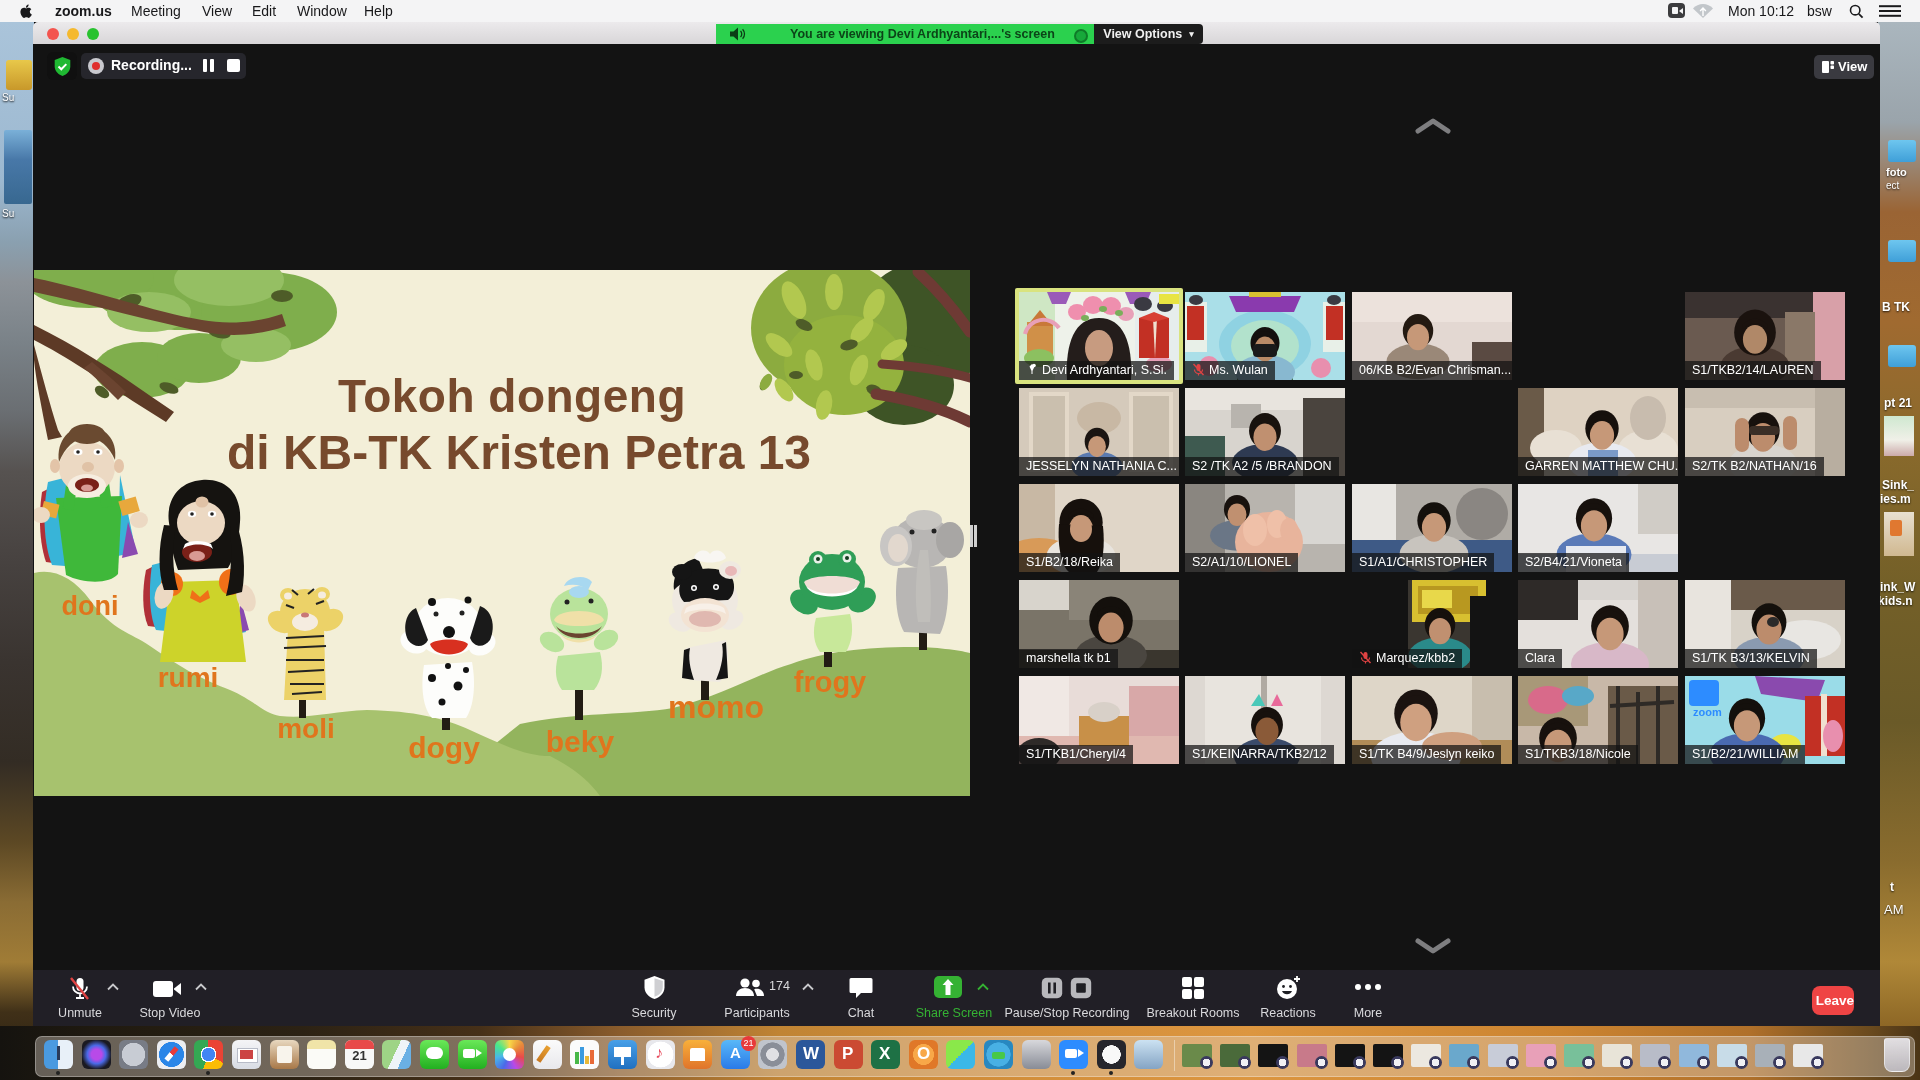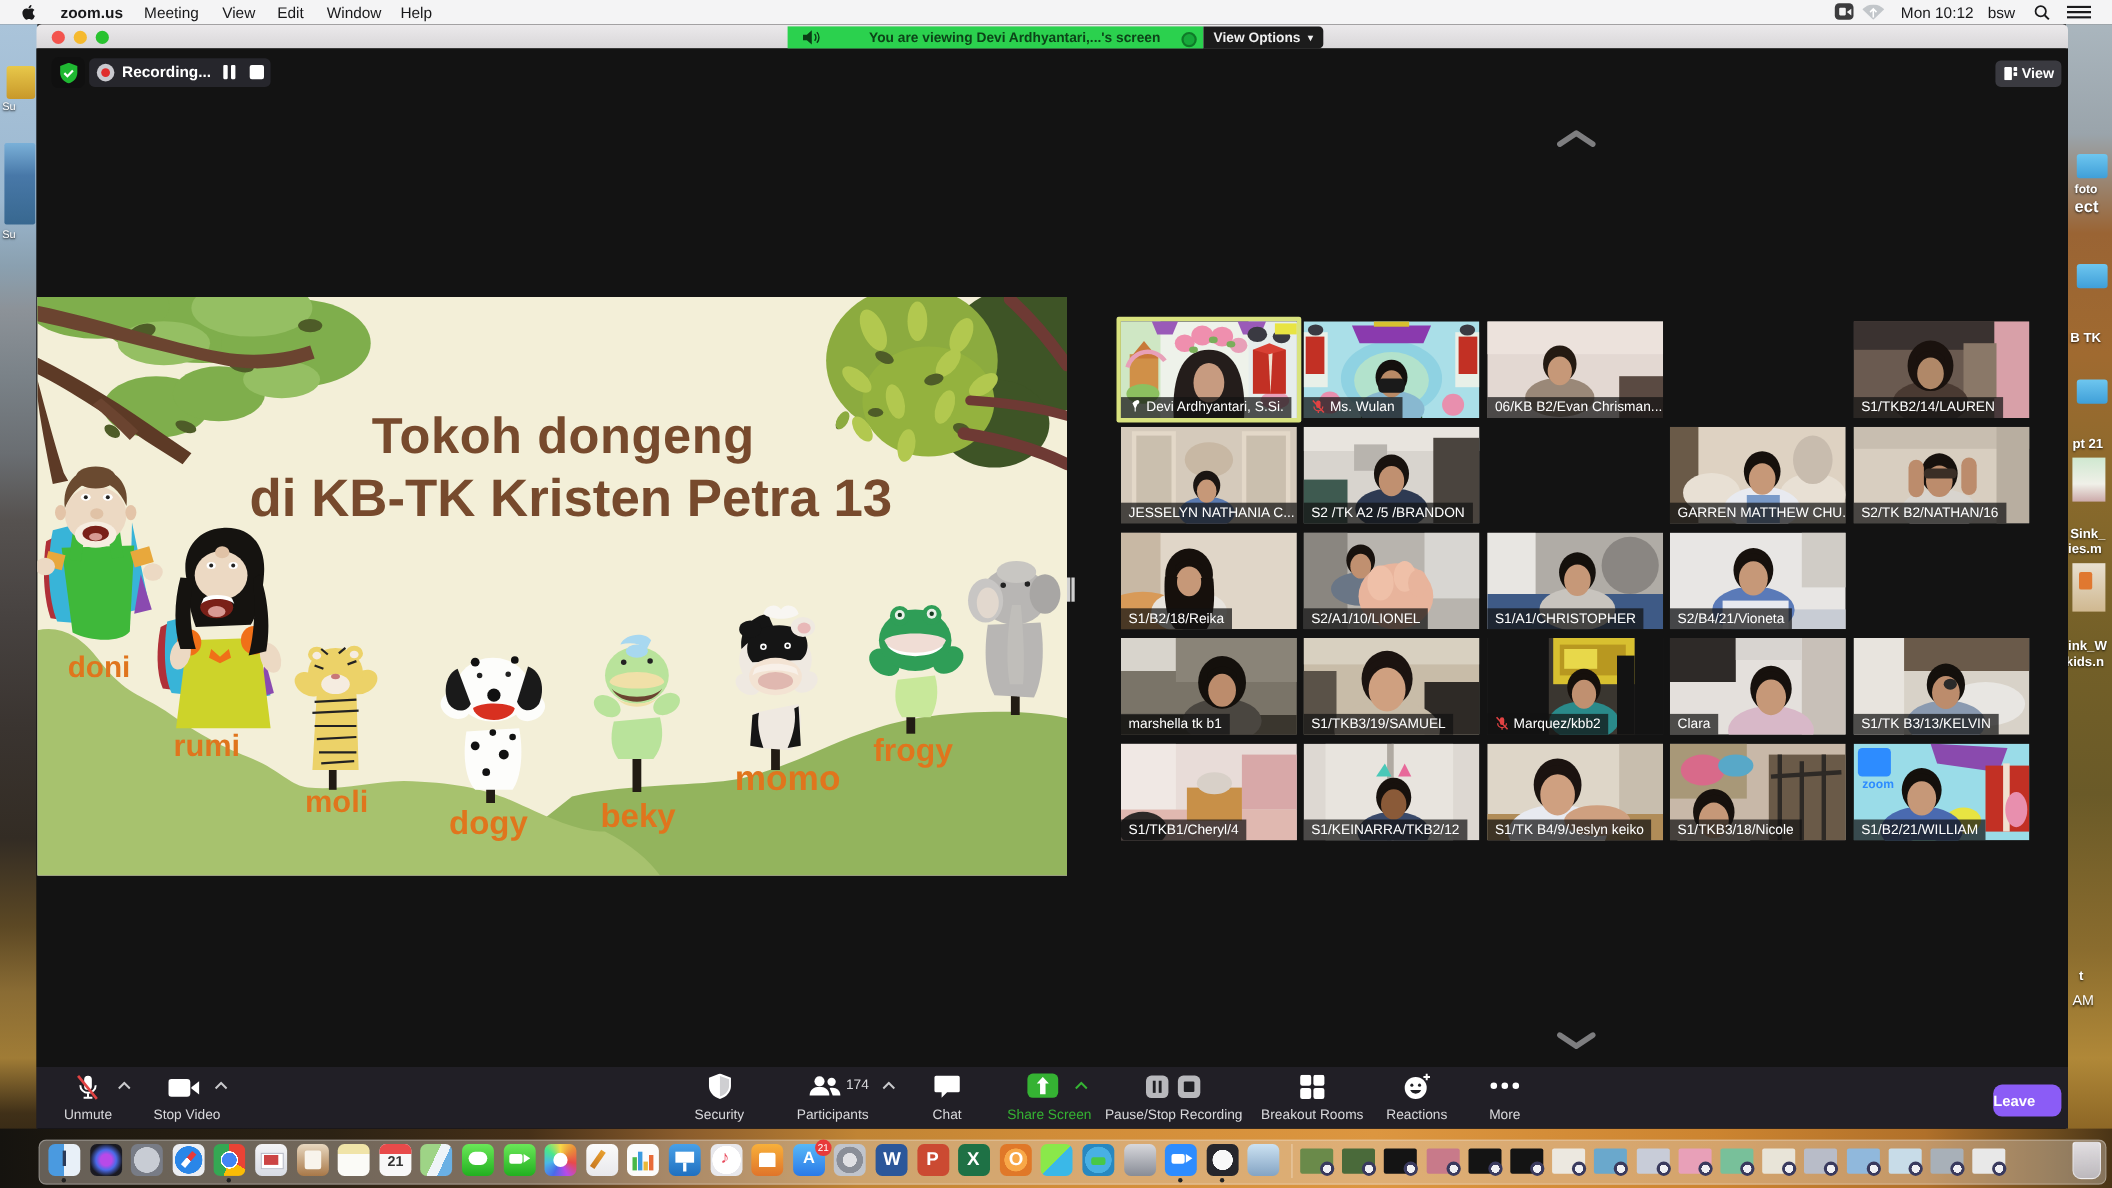--- a/index.html
+++ b/index.html
@@ -503,30 +503,20 @@
       <div class="vcell" style="left:986px;top:536px"><svg width="160" height="88" viewBox="0 0 160 88">
           <rect x="0" y="0" width="160" height="88" fill="#7a7468"></rect>
           <rect x="0" y="0" width="50" height="30" fill="#d8d4cc"></rect>
           <rect x="50" y="0" width="110" height="40" fill="#8a8478"></rect>
           <rect x="0" y="70" width="160" height="18" fill="#3a362e"></rect>
           <ellipse cx="92" cy="75.2" rx="36.0" ry="20.4" fill="#4a4640"></ellipse>
           <ellipse cx="92" cy="40.4" rx="21.75" ry="24.0" fill="#14100c"></ellipse>
           <ellipse cx="92" cy="47.6" rx="12.6" ry="15.0" fill="#bc8c6c"></ellipse>
           <path d="M78.8,36.8 Q92,24.8 105.2,36.8 L105.2,32.0 Q92,20.0 78.8,32.0 Z" fill="#14100c"></path>
         </svg><div class="vname">marshella tk b1</div></div>
-      <div class="vcell" style="left:1152px;top:536px"><svg width="160" height="88" viewBox="0 0 160 88">
-          <rect x="0" y="0" width="160" height="88" fill="#c8bca8"></rect>
-          <rect x="0" y="0" width="160" height="24" fill="#d8d0c0"></rect>
-          <rect x="110" y="40" width="50" height="48" fill="#2e2a26"></rect>
-          <rect x="0" y="30" width="30" height="58" fill="#5a5248"></rect>
-          <ellipse cx="76" cy="83.6" rx="48.0" ry="27.200000000000003" fill="#c8bca8"></ellipse>
-          <ellipse cx="76" cy="37.2" rx="23.200000000000003" ry="25.6" fill="#1b1310"></ellipse>
-          <ellipse cx="76" cy="46.8" rx="16.8" ry="20.0" fill="#cfa080"></ellipse>
-          <path d="M58.4,32.4 Q76,16.4 93.6,32.4 L93.6,26.0 Q76,10.0 58.4,26.0 Z" fill="#1b1310"></path>
-        </svg><div class="vname">S1/TKB3/19/SAMUEL</div></div>
       <div class="vcell" style="left:1319px;top:536px"><svg width="160" height="88" viewBox="0 0 160 88">
           <rect x="0" y="0" width="160" height="88" fill="#131313"></rect>
           <rect x="56" y="0" width="78" height="88" fill="#3a3630"></rect>
           <rect x="60" y="0" width="74" height="42" fill="#d8c030"></rect>
           <rect x="66" y="6" width="60" height="28" fill="#b89820"></rect>
           <rect x="70" y="10" width="30" height="18" fill="#e8d84a"></rect>
           <ellipse cx="88" cy="75.3" rx="31.5" ry="17.85" fill="#2a8a8a"></ellipse>
           <ellipse cx="88" cy="44.85" rx="15.225000000000001" ry="16.8" fill="#16100c"></ellipse>
           <ellipse cx="88" cy="51.15" rx="11.025" ry="13.125" fill="#c09070"></ellipse>
           <path d="M76.45,41.7 Q88,31.2 99.55,41.7 L99.55,37.5 Q88,27.0 76.45,37.5 Z" fill="#16100c"></path>
@@ -696,35 +686,35 @@
       </svg>
       <div class="tbl" style="left:1255px;color:#d9d9dc">Reactions</div>
       <svg class="abs" style="left:1321px;top:13px" width="28" height="8" viewBox="0 0 28 8">
         <g fill="#fff">
           <circle cx="4" cy="4" r="3"></circle>
           <circle cx="14" cy="4" r="3"></circle>
           <circle cx="24" cy="4" r="3"></circle>
         </g>
       </svg>
       <div class="tbl" style="left:1335px;color:#d9d9dc">More</div>
-      <div class="abs" style="left:1779px;top:16px;width:62px;height:29px;background:#8b5cf6;border-radius:8px;color:#fff;font-size:13.5px;font-weight:700;text-align:left;line-height:29px">Leave</div>
+      <div class="abs" style="left:1779px;top:16px;width:42px;height:29px;background:#ef4444;border-radius:8px;color:#fff;font-size:13.5px;font-weight:700;text-align:right;line-height:29px">Leave</div>
     </div>
   </div>
 <div id="banner" style="width:378px;padding:0;">
     <svg style="margin-left:14px" width="16" height="14" viewBox="0 0 16 14">
       <path fill="#0b3d16" d="M0 4.5h3.5L8 .5v13L3.5 9.5H0z"></path>
       <path fill="none" stroke="#0b3d16" stroke-width="1.3" d="M10.5 4a4.2 4.2 0 010 6M12.6 2.2a7 7 0 010 9.6"></path>
     </svg>
     <div id="bannertxt" style="margin-left:44px">You are viewing Devi Ardhyantari,...'s screen</div>
     <div style="position:absolute;left:358px;top:4.5px;width:10px;height:10px;border-radius:50%;border:2px solid #0f7a28;background:#17a83a"></div>
   </div>
 <div id="viewopt">View Options&nbsp;&nbsp;<span style="font-size:9px">▾</span></div>
 <div class="abs" style="left:1888px;top:140px;width:28px;height:22px;background:linear-gradient(#6ec6ef,#3f9fd8);border-radius:3px;z-index:5"></div>
 <div class="abs" style="left:1886px;top:166px;color:#fff;font-size:11px;font-weight:700;text-shadow:0 1px 2px rgba(0,0,0,.8);z-index:5;white-space:nowrap">foto</div>
-<div class="abs" style="left:1886px;top:180px;color:#fff;font-size:15px;font-weight:700;text-shadow:0 1px 2px rgba(0,0,0,.8);z-index:5;white-space:nowrap">ect</div>
+<div class="abs" style="left:1886px;top:180px;color:#fff;font-size:10px;font-weight:400;text-shadow:0 1px 2px rgba(0,0,0,.8);z-index:5;white-space:nowrap">ect</div>
 <div class="abs" style="left:1888px;top:240px;width:28px;height:22px;background:linear-gradient(#6ec6ef,#3f9fd8);border-radius:3px;z-index:5"></div>
 <div class="abs" style="left:1882px;top:300px;color:#fff;font-size:12px;font-weight:700;text-shadow:0 1px 2px rgba(0,0,0,.8);z-index:5;white-space:nowrap">B TK</div>
 <div class="abs" style="left:1888px;top:345px;width:28px;height:22px;background:linear-gradient(#6ec6ef,#3f9fd8);border-radius:3px;z-index:5"></div>
 <div class="abs" style="left:1884px;top:396px;color:#fff;font-size:12px;font-weight:700;text-shadow:0 1px 2px rgba(0,0,0,.8);z-index:5;white-space:nowrap">pt 21</div>
 <div class="abs" style="left:1884px;top:416px;width:30px;height:40px;background:linear-gradient(#cfe8d0,#f0f0e8 60%,#ccaaaa);z-index:5"></div>
 <div class="abs" style="left:1882px;top:478px;color:#fff;font-size:12px;font-weight:700;text-shadow:0 1px 2px rgba(0,0,0,.8);z-index:5;white-space:nowrap">Sink_</div>
 <div class="abs" style="left:1880px;top:492px;color:#fff;font-size:12px;font-weight:700;text-shadow:0 1px 2px rgba(0,0,0,.8);z-index:5;white-space:nowrap">ies.m</div>
 <div class="abs" style="left:1884px;top:512px;width:30px;height:44px;background:linear-gradient(#e8e0d0,#d0b890);z-index:5"></div>
 <div class="abs" style="left:1890px;top:520px;width:12px;height:16px;background:#e07830;border-radius:2px;z-index:6"></div>
 <div class="abs" style="left:1880px;top:580px;color:#fff;font-size:12px;font-weight:700;text-shadow:0 1px 2px rgba(0,0,0,.8);z-index:5;white-space:nowrap">ink_W</div>

